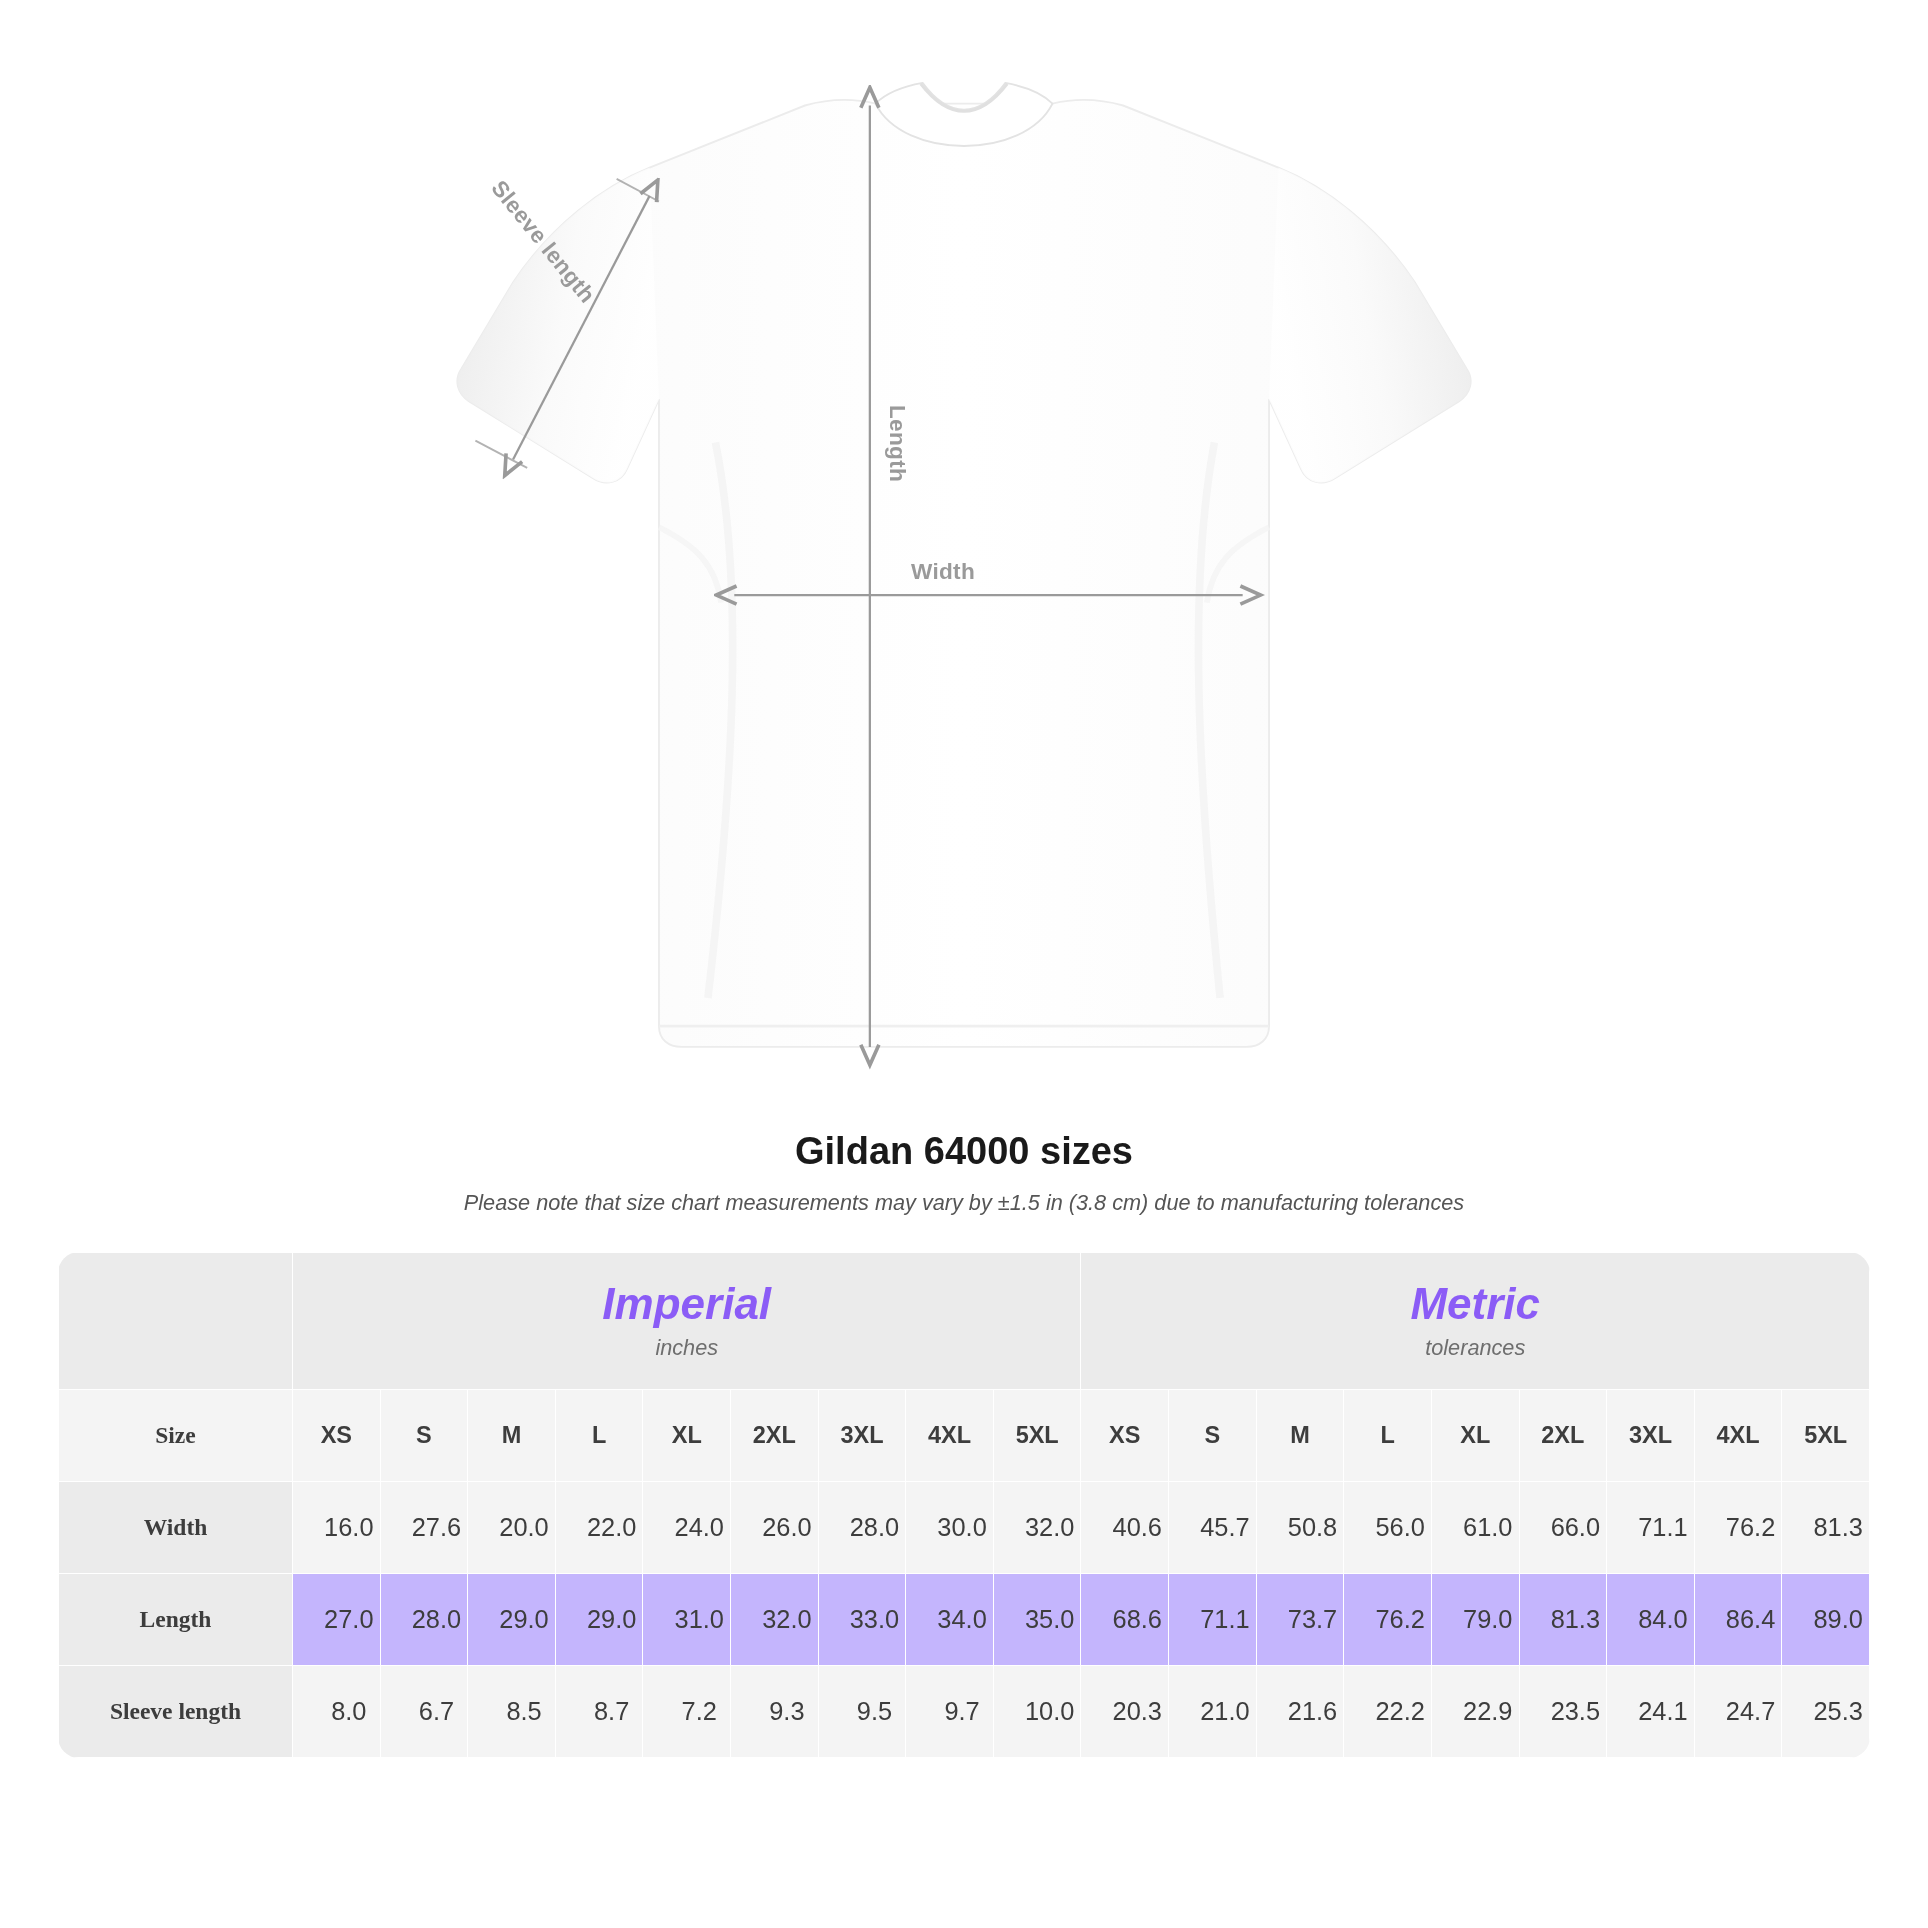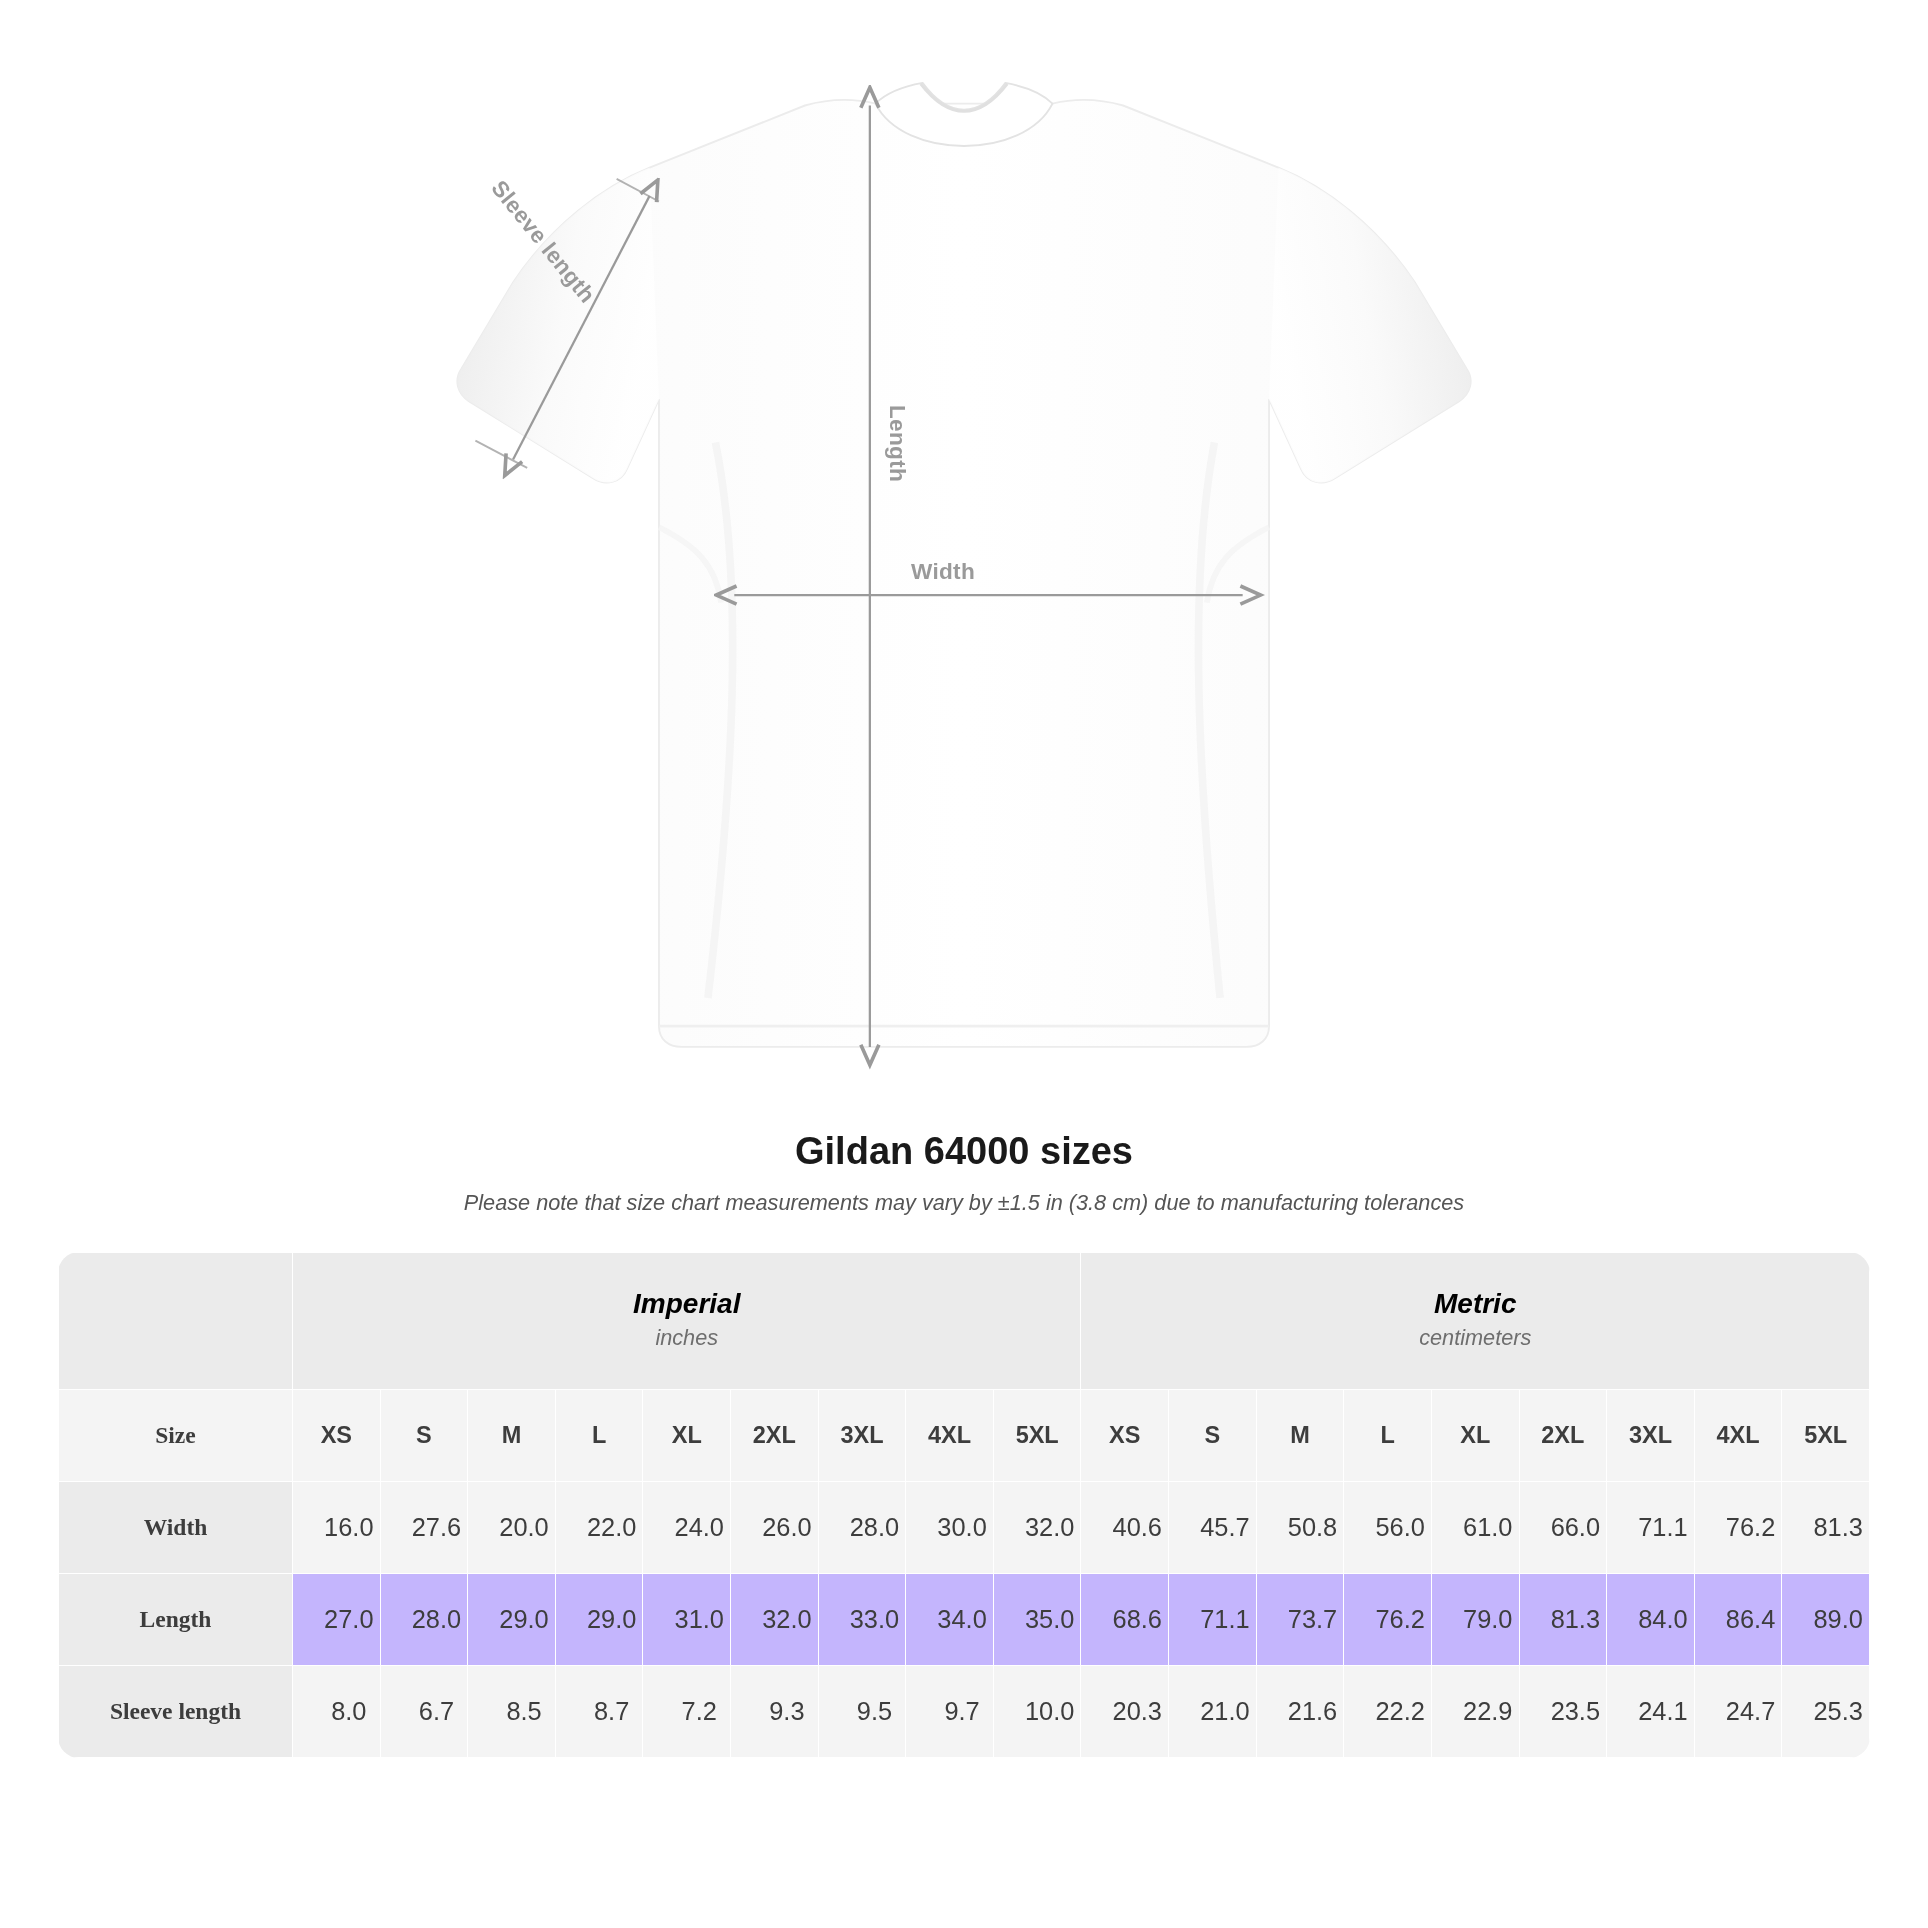--- a/index.html
+++ b/index.html
@@ -93,24 +93,24 @@
     font-size: 23.5px;
     color: #3d3d3d;
     padding: 0;
   }
   .unit-header td {
     background: #ebebeb;
     height: 137px;
     border: none;
   }
   .unit-name {
-    font-size: 28px;
+    font-size: 44px;
     font-style: italic;
     font-weight: bold;
-    color: #000000;
+    color: #8b5cf6;
     line-height: 1.25;
   }
   .unit-sub {
     font-size: 21.7px;
     font-style: italic;
     color: #6e6e6e;
     line-height: 1.6;
   }
   .row-label {
     background: #ebebeb;
@@ -249,21 +249,21 @@
       </colgroup>
       <tbody>
         <tr class="unit-header">
           <td></td>
           <td colspan="9">
             <div class="unit-name">Imperial</div>
             <div class="unit-sub">inches</div>
           </td>
           <td colspan="9">
             <div class="unit-name">Metric</div>
-            <div class="unit-sub">centimeters</div>
+            <div class="unit-sub">tolerances</div>
           </td>
         </tr>
 
         <tr class="size-row">
           <td class="row-label">Size</td>
           <td>XS</td>
           <td>S</td>
           <td>M</td>
           <td>L</td>
           <td>XL</td>

